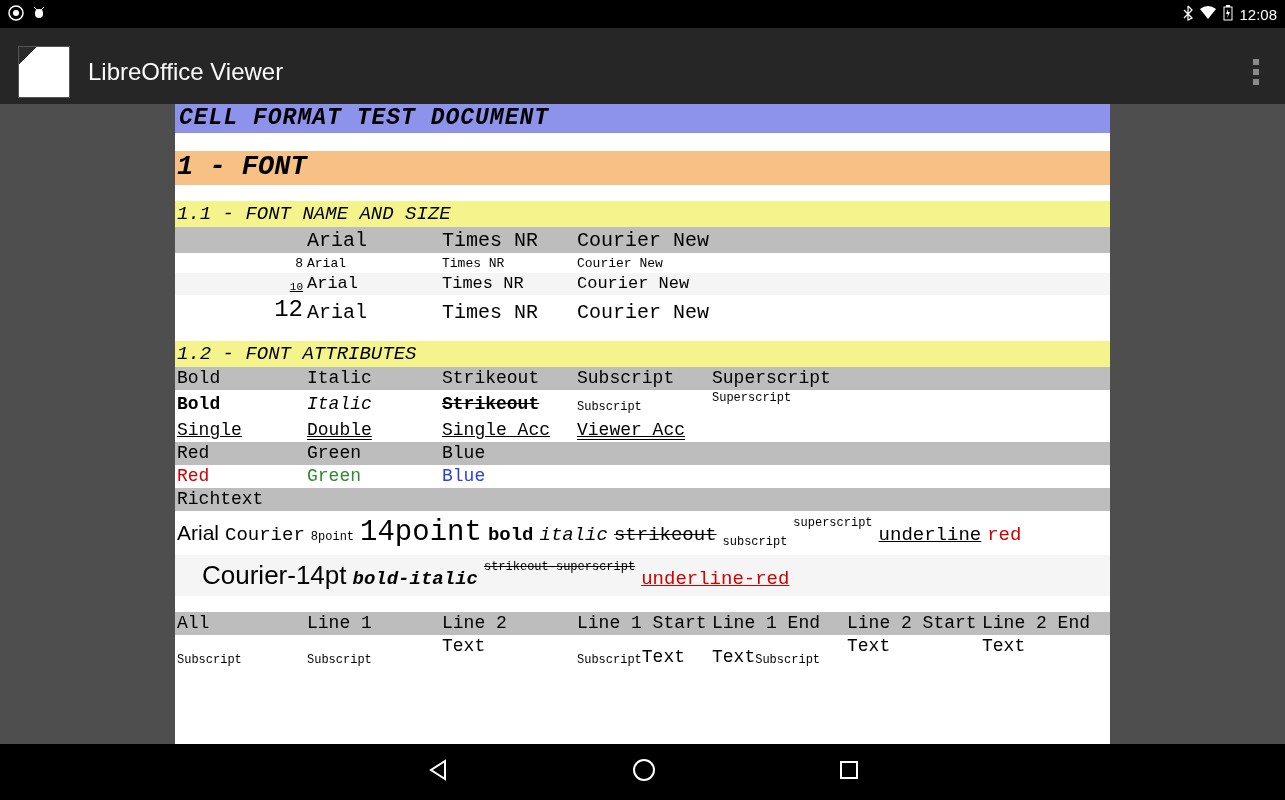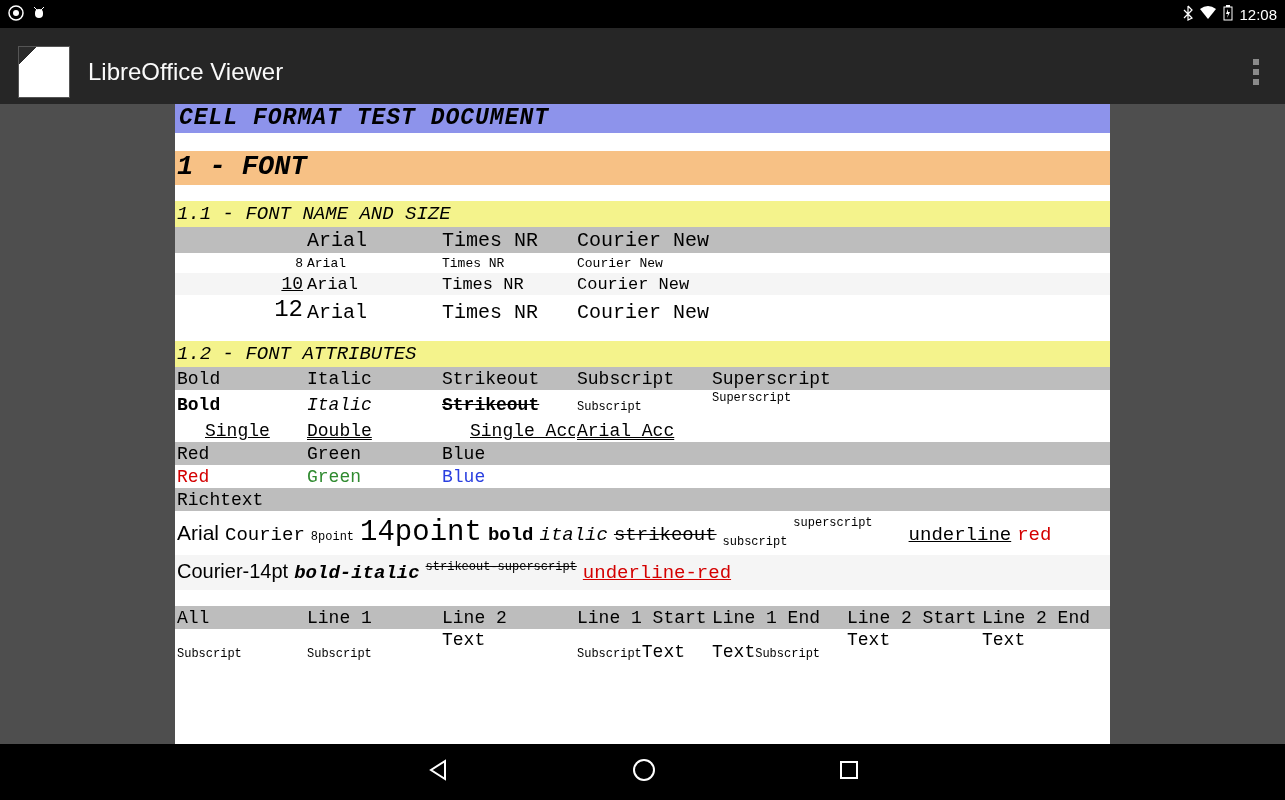--- a/index.html
+++ b/index.html
@@ -74,21 +74,21 @@
   .subsection .cell { font-style: italic; font-size: 19px; }
 
   .greyband { background: #bdbdbd; }
   .lightrow { background: #f5f5f5; }
 
   .right { justify-content: flex-end; }
   .small { font-size: 13px; }
   .bold { font-weight: bold; }
   .italic { font-style: italic; }
   .strike { text-decoration: line-through; }
-  .uline { text-decoration: underline; padding-left: 30px; }
+  .uline { text-decoration: underline; }
   .dblu { text-decoration: underline double; }
   .sub { font-size: 12px; align-self: flex-end; padding-bottom:1px;}
   .sup { font-size: 12px; align-self: flex-start; padding-top:1px;}
   .red { color: #d40000; }
   .green { color: #2f8a2f; }
   .blue { color: #2a3fe0; }
   .redu { color:#d40000; text-decoration: underline; text-decoration-color:#d40000;}
 
   .richline1 { padding: 4px 2px; font-size:19px; display:flex; align-items:baseline; gap:6px; flex-wrap:nowrap; font-family: "Courier New", monospace;}
   .richline1 .arial { font-family: Arial, sans-serif; font-size:21px;}
@@ -190,21 +190,21 @@
     <div class="row" style="min-height:20px;">
       <div class="cell colA right small">8</div>
       <div class="cell colB small">Arial</div>
       <div class="cell colC small">Times NR</div>
       <div class="cell colD small">Courier New</div>
       <div class="cell colE"></div>
         <div class="cell colF"></div>
         <div class="cell colG"></div>
     </div>
     <div class="row lightrow" style="min-height:22px;">
-      <div class="cell colA right" style="font-size:18px;text-decoration:underline;">10</div>
+      <div class="cell colA right" style="font-size:11px;text-decoration:underline;">10</div>
       <div class="cell colB" style="font-size:17px;">Arial</div>
       <div class="cell colC" style="font-size:17px;">Times NR</div>
       <div class="cell colD" style="font-size:17px;">Courier New</div>
       <div class="cell colE"></div>
         <div class="cell colF"></div>
         <div class="cell colG"></div>
     </div>
     <div class="row" style="min-height:26px;">
       <div class="cell colA right" style="font-size:24px;">12</div>
       <div class="cell colB" style="font-size:20px;">Arial</div>
@@ -236,21 +236,21 @@
       <div class="cell colC strike bold">Strikeout</div>
       <div class="cell colD sub">Subscript</div>
       <div class="cell colE sup">Superscript</div>
       <div class="cell colF"></div>
         <div class="cell colG"></div>
     </div>
     <div class="row" style="min-height:26px;">
       <div class="cell colA uline">Single</div>
       <div class="cell colB dblu">Double</div>
       <div class="cell colC uline">Single Acc</div>
-      <div class="cell colD dblu">Arial Acc</div>
+      <div class="cell colD dblu">Viewer Acc</div>
       <div class="cell colE"></div>
         <div class="cell colF"></div>
         <div class="cell colG"></div>
     </div>
     <div class="row greyband">
       <div class="cell colA">Red</div>
       <div class="cell colB">Green</div>
       <div class="cell colC">Blue</div>
       <div class="cell colD"></div>
         <div class="cell colE"></div>
@@ -279,21 +279,21 @@
         <span class="italic">italic</span>
         <span class="strike">strikeout</span>
         <span class="sub">subscript</span>
         <span class="sup">superscript</span>
         <span class="uline">underline</span>
         <span class="red">red</span>
       </div>
     </div>
     <div class="row lightrow">
       <div class="richline2 full">
-        <span style="font-size:20px;">Courier-14pt</span>
+        <span style="font-size:26px;margin-left:25px;">Courier-14pt</span>
         <span class="bold italic" style="font-family:'Courier New';">bold-italic</span>
         <span class="strike sup" style="font-family:'Courier New';">strikeout-superscript</span>
         <span class="redu" style="font-family:'Courier New';">underline-red</span>
       </div>
     </div>
     <div class="row" style="min-height:16px;">
         <div class="cell full"></div>
       </div>
 
     <div class="row greyband">

